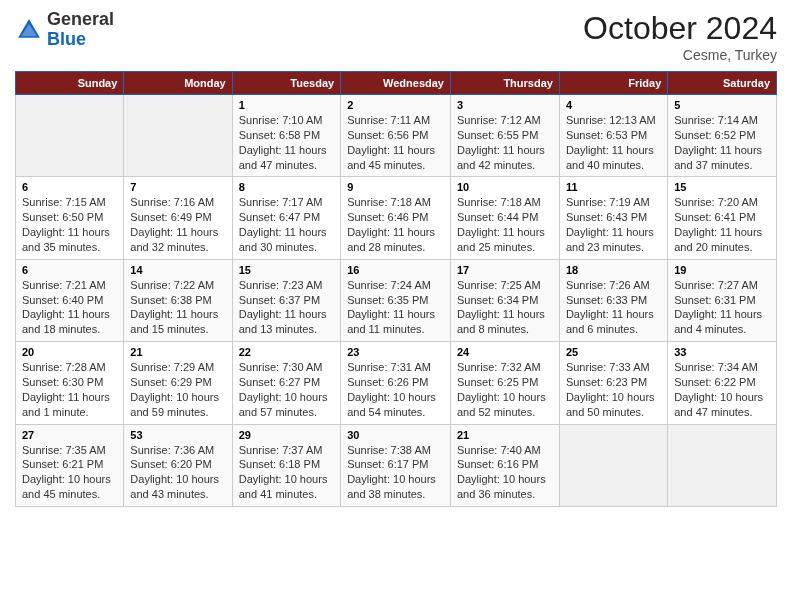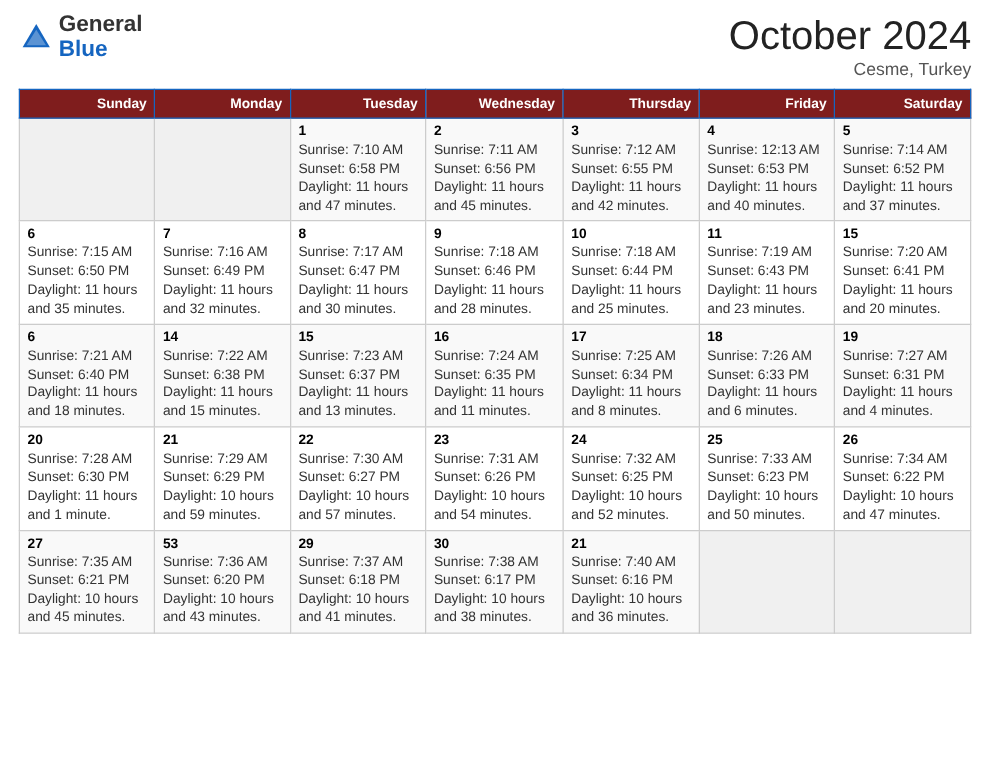--- a/index.html
+++ b/index.html
@@ -281,21 +281,21 @@
 Sunset: 6:25 PM
 Daylight: 10 hours and 52 minutes.</div>
           </td>
           <td>
             <span class="day-number">25</span>
             <div class="day-info">Sunrise: 7:33 AM
 Sunset: 6:23 PM
 Daylight: 10 hours and 50 minutes.</div>
           </td>
           <td>
-            <span class="day-number">26</span>
+            <span class="day-number">33</span>
             <div class="day-info">Sunrise: 7:34 AM
 Sunset: 6:22 PM
 Daylight: 10 hours and 47 minutes.</div>
           </td>
         </tr>
         <tr>
           <td>
             <span class="day-number">27</span>
             <div class="day-info">Sunrise: 7:35 AM
 Sunset: 6:21 PM

